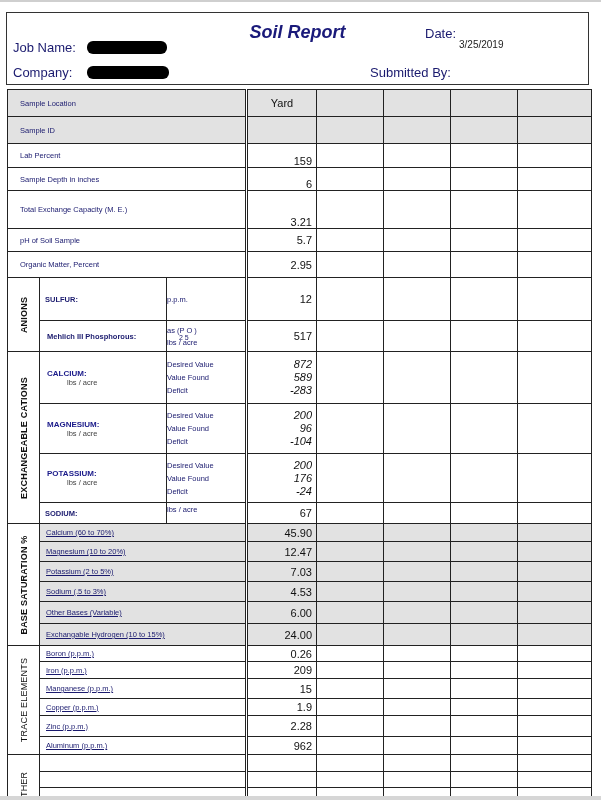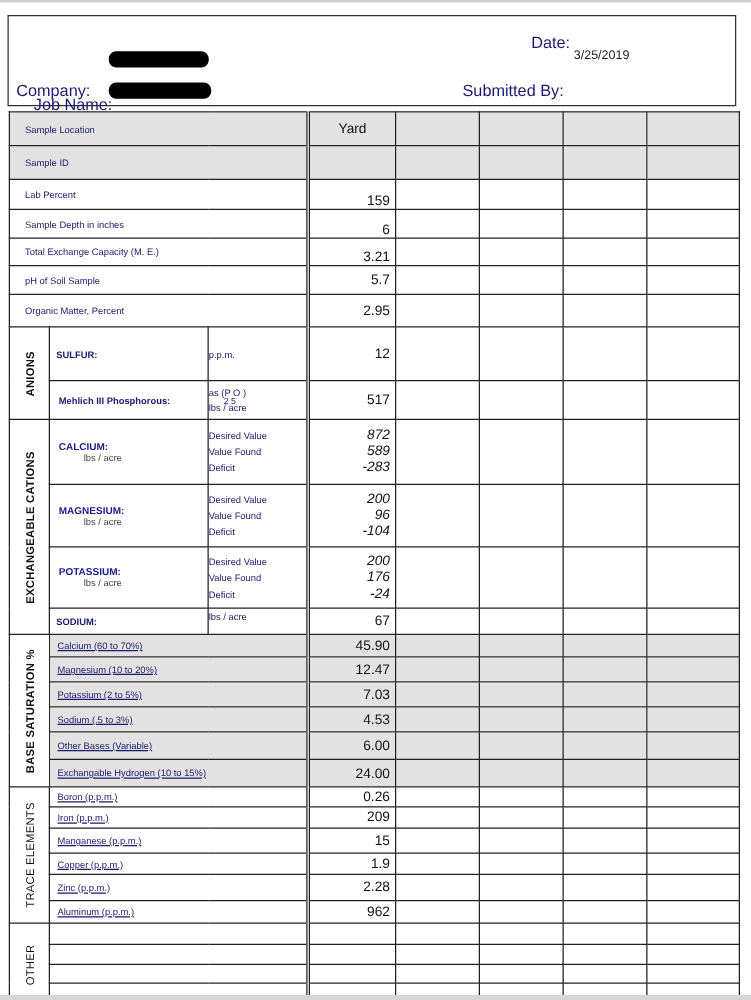--- a/index.html
+++ b/index.html
@@ -26,21 +26,22 @@
   .plabel{color:#555;font-size:7.5px;line-height:13px;margin-left:20px;}
   .stack{line-height:13px;font-style:italic;}
   .bslab{padding-left:6px !important;color:#2a2a7a;font-size:7.5px;text-decoration:underline;}
 </style>
 </head>
 <body>
 
 <div class="topline"></div>
 
 <div class="header">
-  <div class="hlabel" style="left:20px;top:27px;margin-top:36px;">Job Name:</div>
+  <div class="title">Soil Report</div>
+  <div class="hlabel" style="left:6px;top:27px;">Job Name:</div>
   <div class="redact" style="left:80px;top:28px;width:80px;height:13px;"></div>
   <div class="hlabel" style="left:6px;top:52px;">Company:</div>
   <div class="redact" style="left:80px;top:53px;width:82px;height:13px;"></div>
   <div class="hlabel" style="left:418px;top:13px;">Date:</div>
   <div class="hval" style="left:452px;top:26px;">3/25/2019</div>
   <div class="hlabel" style="left:363px;top:52px;">Submitted By:</div>
 </div>
 
 <table class="rep">
   <colgroup>
@@ -80,21 +81,21 @@
         <td></td>
   </tr>
   <tr style="height:23px">
     <td colspan="3" class="lab">Sample Depth in inches</td>
     <td class="sep val" style="vertical-align:bottom">6</td>
     <td></td>
         <td></td>
         <td></td>
         <td></td>
   </tr>
-  <tr style="height:22px">
+  <tr style="height:38px">
     <td colspan="3" class="lab">Total Exchange Capacity (M. E.)</td>
     <td class="sep val" style="vertical-align:bottom">3.21</td>
     <td></td>
         <td></td>
         <td></td>
         <td></td>
   </tr>
   <tr style="height:23px">
     <td colspan="3" class="lab">pH of Soil Sample</td>
     <td class="sep val">5.7</td>

